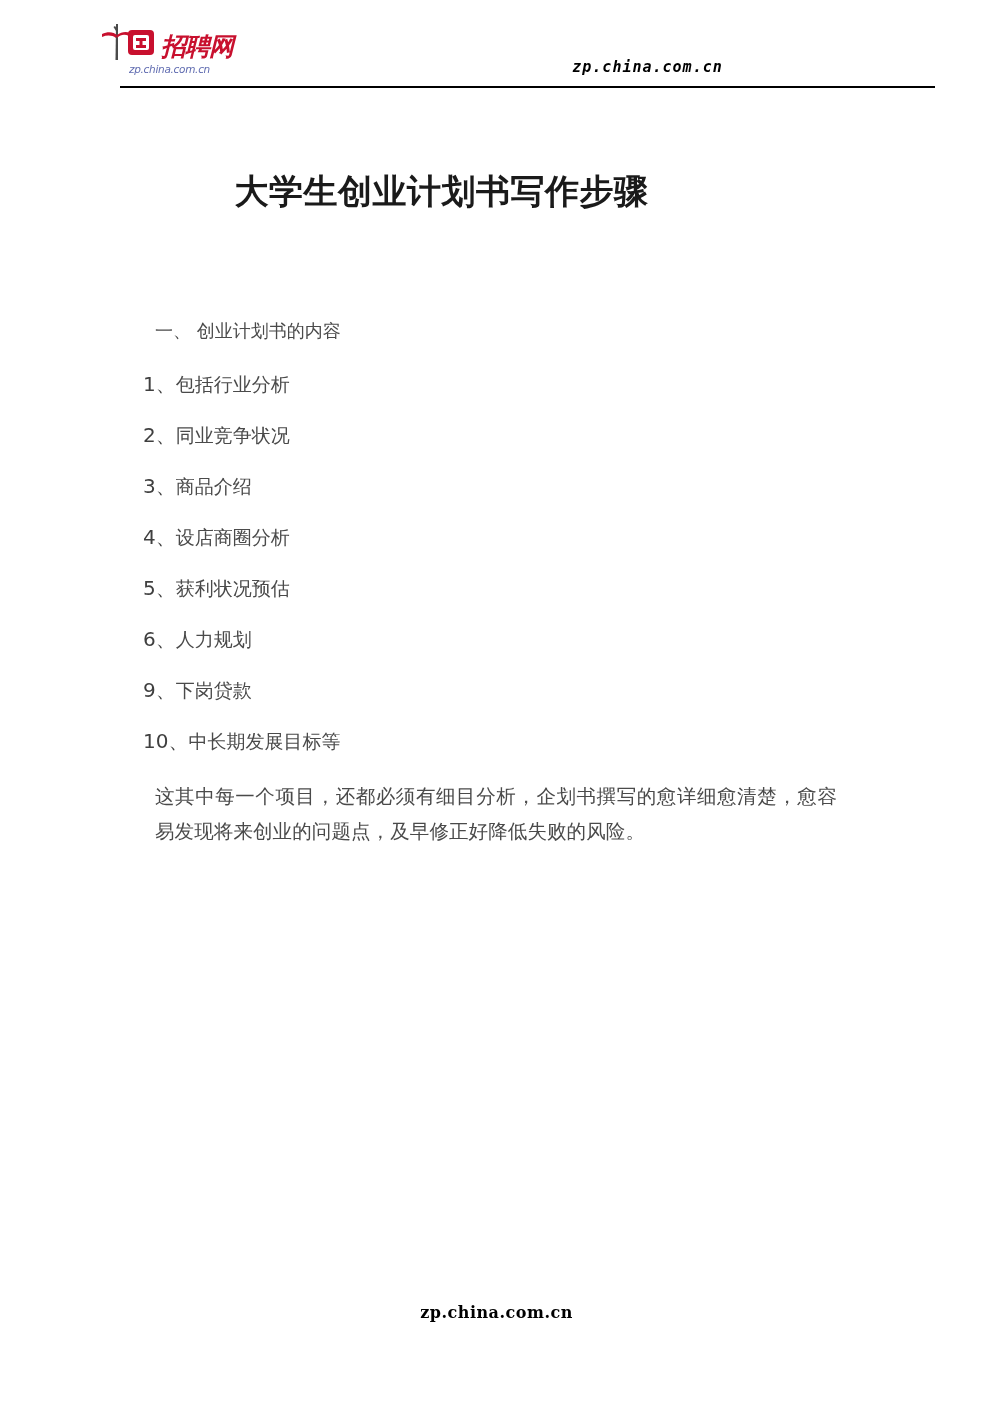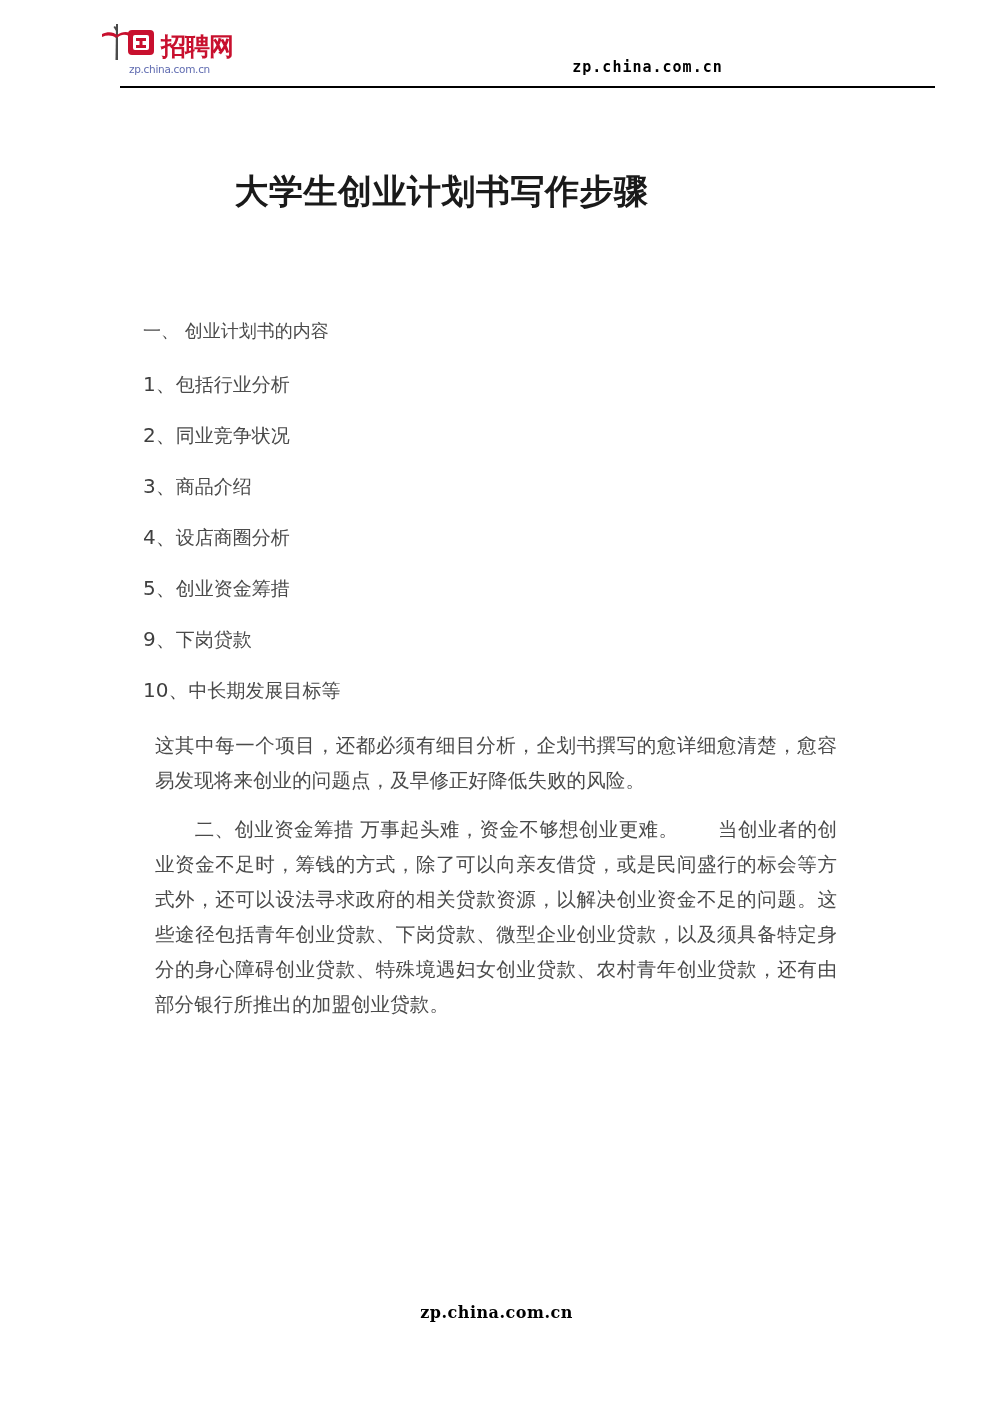--- a/index.html
+++ b/index.html
@@ -23,20 +23,21 @@
     box-sizing: border-box;
   }
 
   
   .header {
     position: absolute;
     left: 0;
     top: 0;
     width: 993px;
     height: 96px;
+    font-style: italic;
   }
 
   .logo-block {
     position: absolute;
     left: 96px;
     top: 22px;
     width: 170px;
   }
 
   .logo-main {
@@ -119,21 +120,21 @@
     position: absolute;
     left: 143px;
     top: 322px;
     width: 706px;
   }
 
   .section-head {
     font-size: 18px;
     color: #4a4a4a;
     line-height: 1;
-    margin: 0 0 0 0;
+    margin: 0 0 0 12px;
     height: 52px;
   }
 
   .list-item {
     font-size: 19px;
     color: #4a4a4a;
     line-height: 1;
     height: 51px;
     white-space: nowrap;
   }
@@ -215,31 +216,33 @@
     <div class="list-item">
       <span class="num">2、</span><span>同业竞争状况</span>
     </div>
     <div class="list-item">
       <span class="num">3、</span><span>商品介绍</span>
     </div>
     <div class="list-item">
       <span class="num">4、</span><span>设店商圈分析</span>
     </div>
     <div class="list-item">
-      <span class="num">5、</span><span>创业资金筹措</span>
+      <span class="num">5、</span><span>获利状况预估</span>
+    </div>
+    <div class="list-item">
+      <span class="num">6、</span><span>人力规划</span>
     </div>
     <div class="list-item">
       <span class="num">9、</span><span>下岗贷款</span>
     </div>
     <div class="list-item">
       <span class="num">10、</span><span>中长期发展目标等</span>
     </div>
 
     <p class="para tight">这其中每一个项目，还都必须有细目分析，企划书撰写的愈详细愈清楚，愈容易发现将来创业的问题点，及早修正好降低失败的风险。</p>
 
-    <p class="para spaced">　　二、创业资金筹措 万事起头难，资金不够想创业更难。　　当创业者的创业资金不足时，筹钱的方式，除了可以向亲友借贷，或是民间盛行的标会等方式外，还可以设法寻求政府的相关贷款资源，以解决创业资金不足的问题。这些途径包括青年创业贷款、下岗贷款、微型企业创业贷款，以及须具备特定身分的身心障碍创业贷款、特殊境遇妇女创业贷款、农村青年创业贷款，还有由部分银行所推出的加盟创业贷款。</p>
 
 
   </div>
 
   <div class="footer">zp.china.com.cn</div>
 
 </div>
 
 </body></html>

